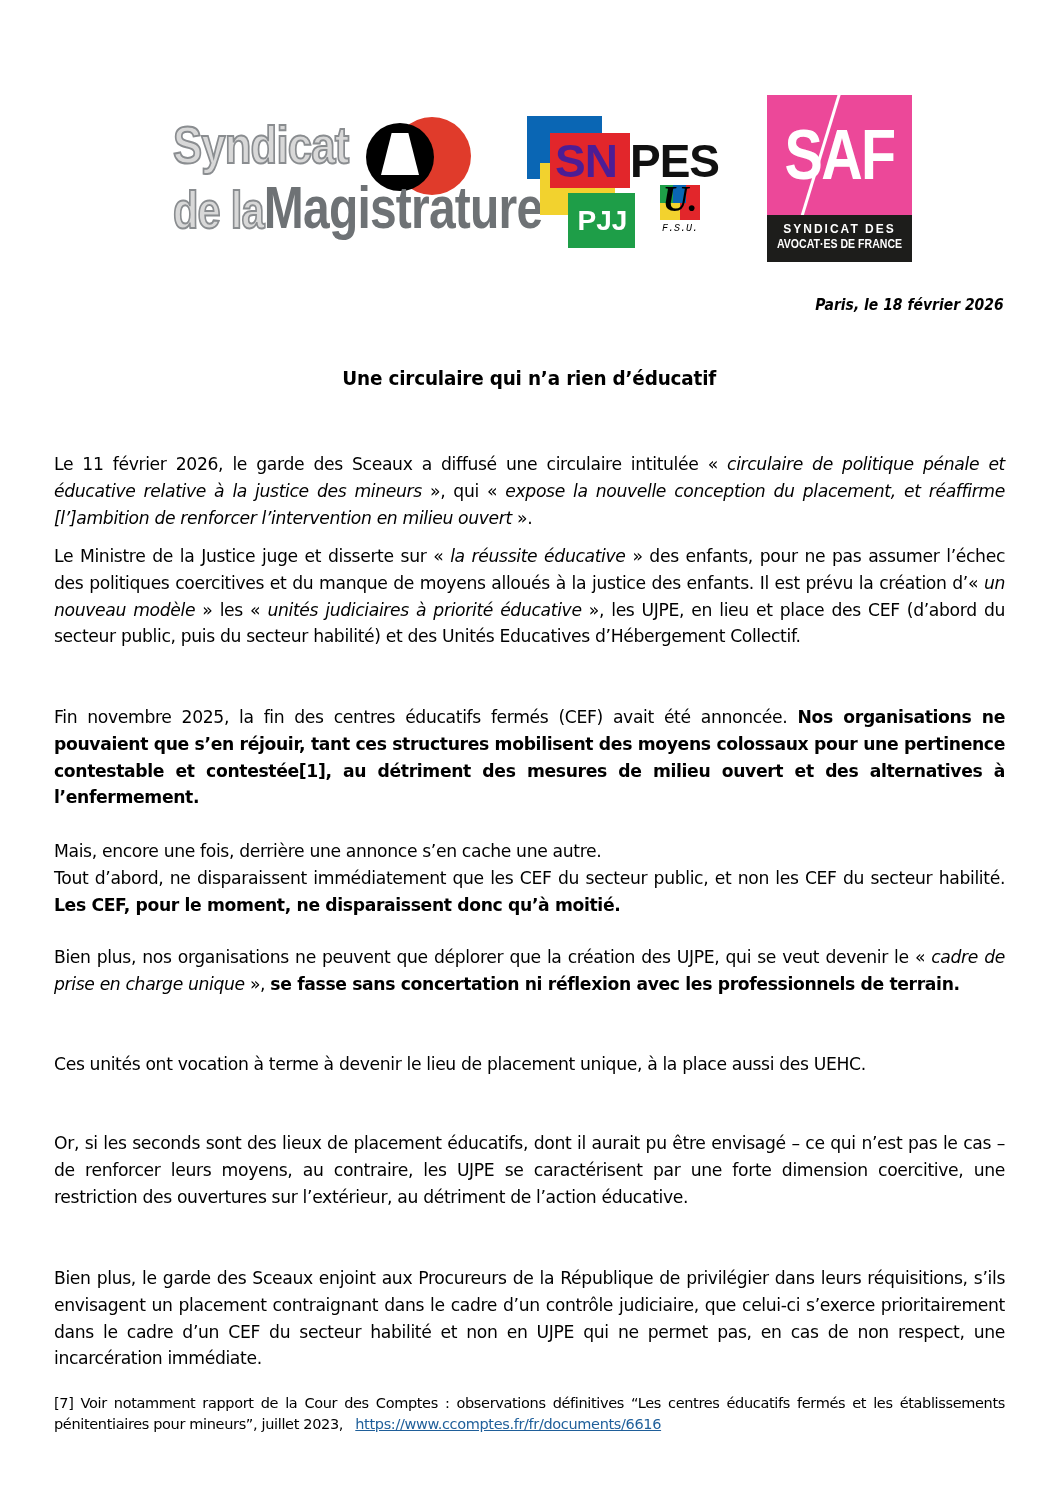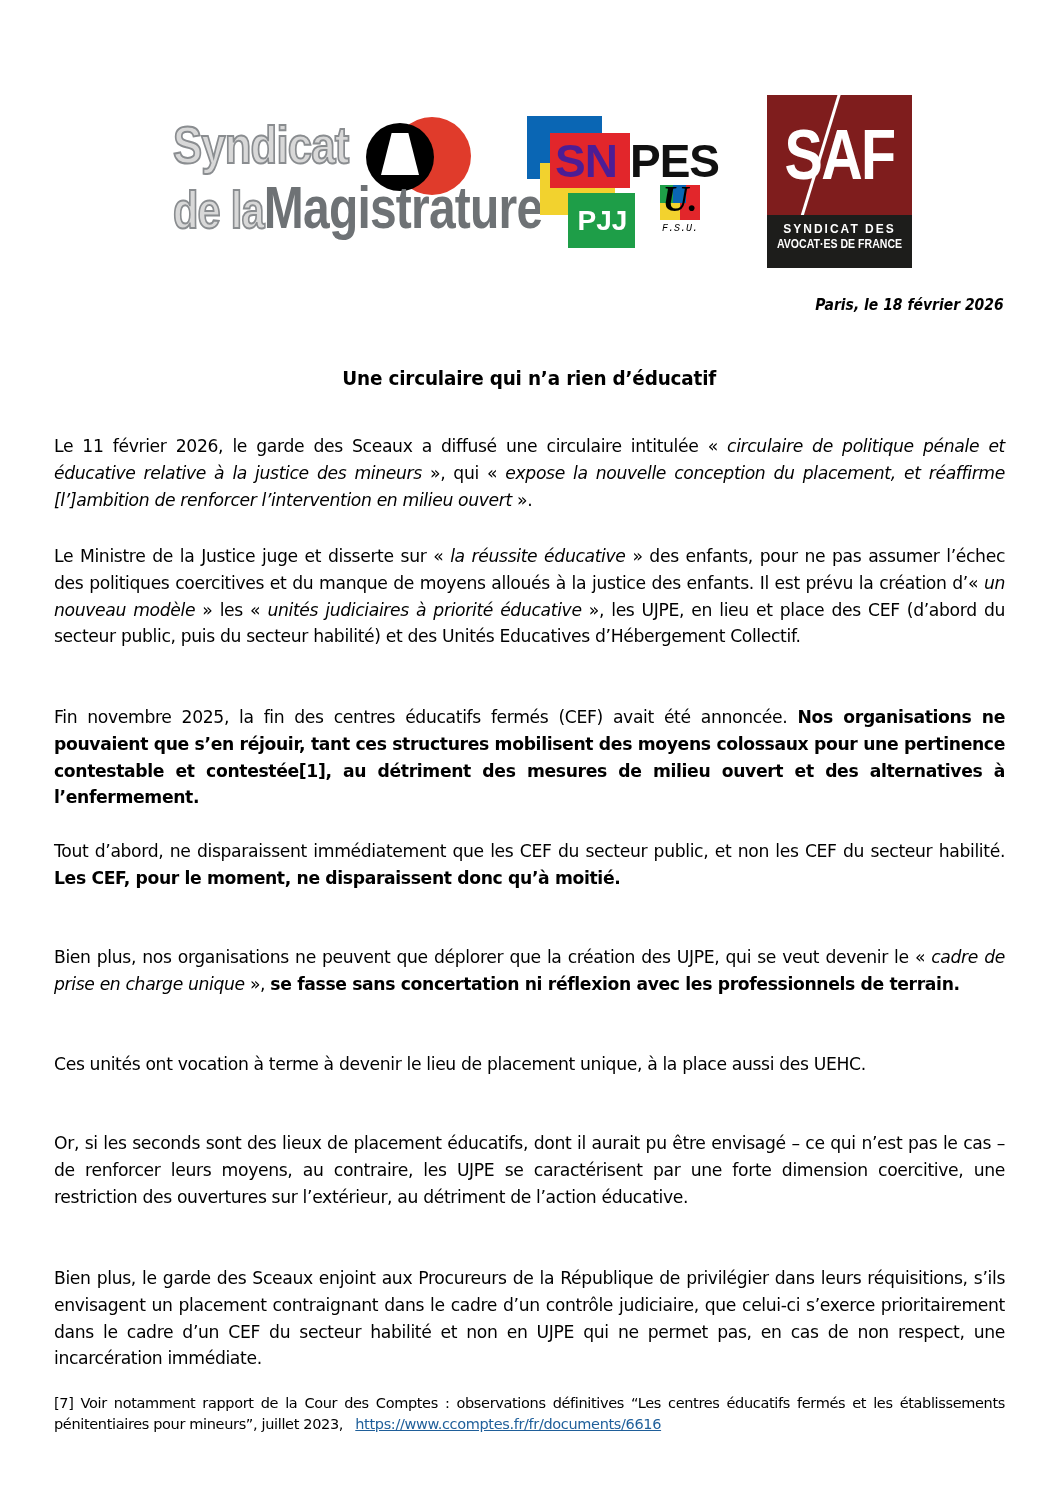--- a/index.html
+++ b/index.html
@@ -23,24 +23,24 @@
   .sq-green { left:43px; top:80px; width:67px; height:55px; background:#1e9e48; }
   .snpes-sn { position:absolute; left:30px; top:20px; font-family:"Liberation Sans",sans-serif; font-weight:bold; font-size:46px; color:#4c1d95; line-height:56px; letter-spacing:-1px; }
   .snpes-pes { position:absolute; left:105px; top:20px; font-family:"Liberation Sans",sans-serif; font-weight:bold; font-size:46px; color:#111; line-height:56px; letter-spacing:-1px; }
   .snpes-pjj { position:absolute; left:45px; top:86px; width:65px; text-align:center; font-family:"Liberation Sans",sans-serif; font-weight:bold; font-size:28px; color:#fff; line-height:44px; }
   .fsu-box { position:absolute; left:135px; top:72px; width:40px; height:35px; background:linear-gradient(90deg,#1e9e48 0 33%,#0a66b4 33% 66%,#e2262b 66%); }
   .fsu-box::after { content:""; position:absolute; left:0; top:18px; width:100%; height:17px; background:linear-gradient(90deg,#f2d22e 0 50%,#e2262b 50%); }
   .fsu-u { position:absolute; left:135px; top:66px; width:40px; text-align:center; font-family:"Liberation Serif",serif; font-style:italic; font-weight:bold; font-size:36px; color:#000; z-index:2; line-height:40px; }
   .fsu-label { position:absolute; left:133px; top:110px; width:44px; text-align:center; font-family:Liberation Mono, monospace; font-style:italic; font-size:10px; color:#000; }
 
   .logo-saf { position:absolute; left:767px; top:95px; width:145px; height:167px; }
-  .saf-top { position:absolute; left:0; top:0; width:145px; height:120px; background:#7f1d1d; overflow:hidden; }
+  .saf-top { position:absolute; left:0; top:0; width:145px; height:120px; background:#ec4899; overflow:hidden; }
   .saf-text { position:absolute; left:0; top:20px; width:145px; text-align:center; font-family:"Liberation Sans",sans-serif; font-weight:bold; font-size:70px; color:#fff; line-height:80px; transform:scaleX(0.82); letter-spacing:-2px; }
   .saf-slash { position:absolute; left:72px; top:-5px; width:3px; height:140px; background:#fff; transform:rotate(17deg); transform-origin:top left; }
-  .saf-bottom { position:absolute; left:0; top:120px; width:145px; height:53px; background:#1d1d1b; color:#fff; text-align:center; font-family:"Liberation Sans",sans-serif; font-weight:bold; }
+  .saf-bottom { position:absolute; left:0; top:120px; width:145px; height:47px; background:#1d1d1b; color:#fff; text-align:center; font-family:"Liberation Sans",sans-serif; font-weight:bold; }
   .saf-b1 { font-size:12px; letter-spacing:2px; margin-top:7px; line-height:15px; }
   .saf-b2 { font-size:12px; letter-spacing:0; line-height:15px; transform:scaleX(0.88); }
 
   
   .date { position:absolute; right:55px; top:296px; font-family:"DejaVu Sans",sans-serif; font-style:italic; font-weight:bold; font-size:15px; color:#000; transform:scaleX(0.93); transform-origin:right top; }
   .title { position:absolute; left:0; width:1059px; top:366px; text-align:center; font-family:"DejaVu Sans",sans-serif; font-weight:bold; font-size:20px; text-decoration:underline; text-underline-offset:3px; letter-spacing:-0.2px; }
   .title span { display:inline-block; transform:scaleX(0.92); }
 
   .para { position:absolute; left:54px; width:951px; font-family:"DejaVu Sans",sans-serif; font-size:17.2px; line-height:26.8px; text-align:justify; letter-spacing:-0.35px; word-spacing:0px; }
   .para i { font-style:italic; }
@@ -81,27 +81,27 @@
   </div>
   <div class="saf-bottom">
     <div class="saf-b1">SYNDICAT DES</div>
     <div class="saf-b2">AVOCAT·ES DE FRANCE</div>
   </div>
 </div>
 
 <div class="date">Paris, le 18 février 2026</div>
 <div class="title"><span>Une circulaire qui n’a rien d’éducatif</span></div>
 
-<div class="para" style="top:433px"><span>Le 11 février 2026, le garde des Sceaux a diffusé une circulaire intitulée « </span><i>circulaire de politique pénale et éducative relative à la justice des mineurs</i><span> », qui « </span><i>expose la nouvelle conception du placement, et réaffirme [l’]ambition de renforcer l’intervention en milieu ouvert</i><span> ».</span></div>
+<div class="para" style="top:451px"><span>Le 11 février 2026, le garde des Sceaux a diffusé une circulaire intitulée « </span><i>circulaire de politique pénale et éducative relative à la justice des mineurs</i><span> », qui « </span><i>expose la nouvelle conception du placement, et réaffirme [l’]ambition de renforcer l’intervention en milieu ouvert</i><span> ».</span></div>
 
 <div class="para" style="top:543px"><span>Le Ministre de la Justice juge et disserte sur « </span><i>la réussite éducative</i><span> » des enfants, pour ne pas assumer l’échec des politiques coercitives et du manque de moyens alloués à la justice des enfants. Il est prévu la création d’« </span><i>un nouveau modèle</i><span> » les « </span><i>unités judiciaires à priorité éducative</i><span> », les UJPE, en lieu et place des CEF (d’abord du secteur public, puis du secteur habilité) et des Unités Educatives d’Hébergement Collectif.</span></div>
 
 <div class="para" style="top:704px"><span>Fin novembre 2025, la fin des centres éducatifs fermés (CEF) avait été annoncée. </span><b>Nos organisations ne pouvaient que s’en réjouir, tant ces structures mobilisent des moyens colossaux pour une pertinence contestable et contestée[1], au détriment des mesures de milieu ouvert et des alternatives à l’enfermement.</b></div>
 
-<div class="para" style="top:838px"><span>Tout d’abord, ne disparaissent immédiatement que les CEF du secteur public, et non les CEF du secteur habilité. </span><b>Les CEF, pour le moment, ne disparaissent donc qu’à moitié.</b></div>
+<div class="para" style="top:838px"><span class="left" style="display:block;text-align:left">Mais, encore une fois, derrière une annonce s’en cache une autre.</span><span>Tout d’abord, ne disparaissent immédiatement que les CEF du secteur public, et non les CEF du secteur habilité. </span><b>Les CEF, pour le moment, ne disparaissent donc qu’à moitié.</b></div>
 
 <div class="para" style="top:944px"><span>Bien plus, nos organisations ne peuvent que déplorer que la création des UJPE, qui se veut devenir le « </span><i>cadre de prise en charge unique</i><span> », </span><b>se fasse sans concertation ni réflexion avec les professionnels de terrain.</b></div>
 
 <div class="para" style="top:1051px"><span>Ces unités ont vocation à terme à devenir le lieu de placement unique, à la place aussi des UEHC.</span></div>
 
 <div class="para" style="top:1130px"><span>Or, si les seconds sont des lieux de placement éducatifs, dont il aurait pu être envisagé – ce qui n’est pas le cas – de renforcer leurs moyens, au contraire, les UJPE se caractérisent par une forte dimension coercitive, une restriction des ouvertures sur l’extérieur, au détriment de l’action éducative.</span></div>
 
 <div class="para" style="top:1265px"><span>Bien plus, le garde des Sceaux enjoint aux Procureurs de la République de privilégier dans leurs réquisitions, s’ils envisagent un placement contraignant dans le cadre d’un contrôle judiciaire, que celui-ci s’exerce prioritairement dans le cadre d’un CEF du secteur habilité et non en UJPE qui ne permet pas, en cas de non respect, une incarcération immédiate.</span></div>
 
 <div class="footnote"><span>[7] Voir notamment rapport de la Cour des Comptes : observations définitives “Les centres éducatifs fermés et les établissements pénitentiaires pour mineurs”, juillet 2023, </span><a>https://www.ccomptes.fr/fr/documents/6616</a></div>

